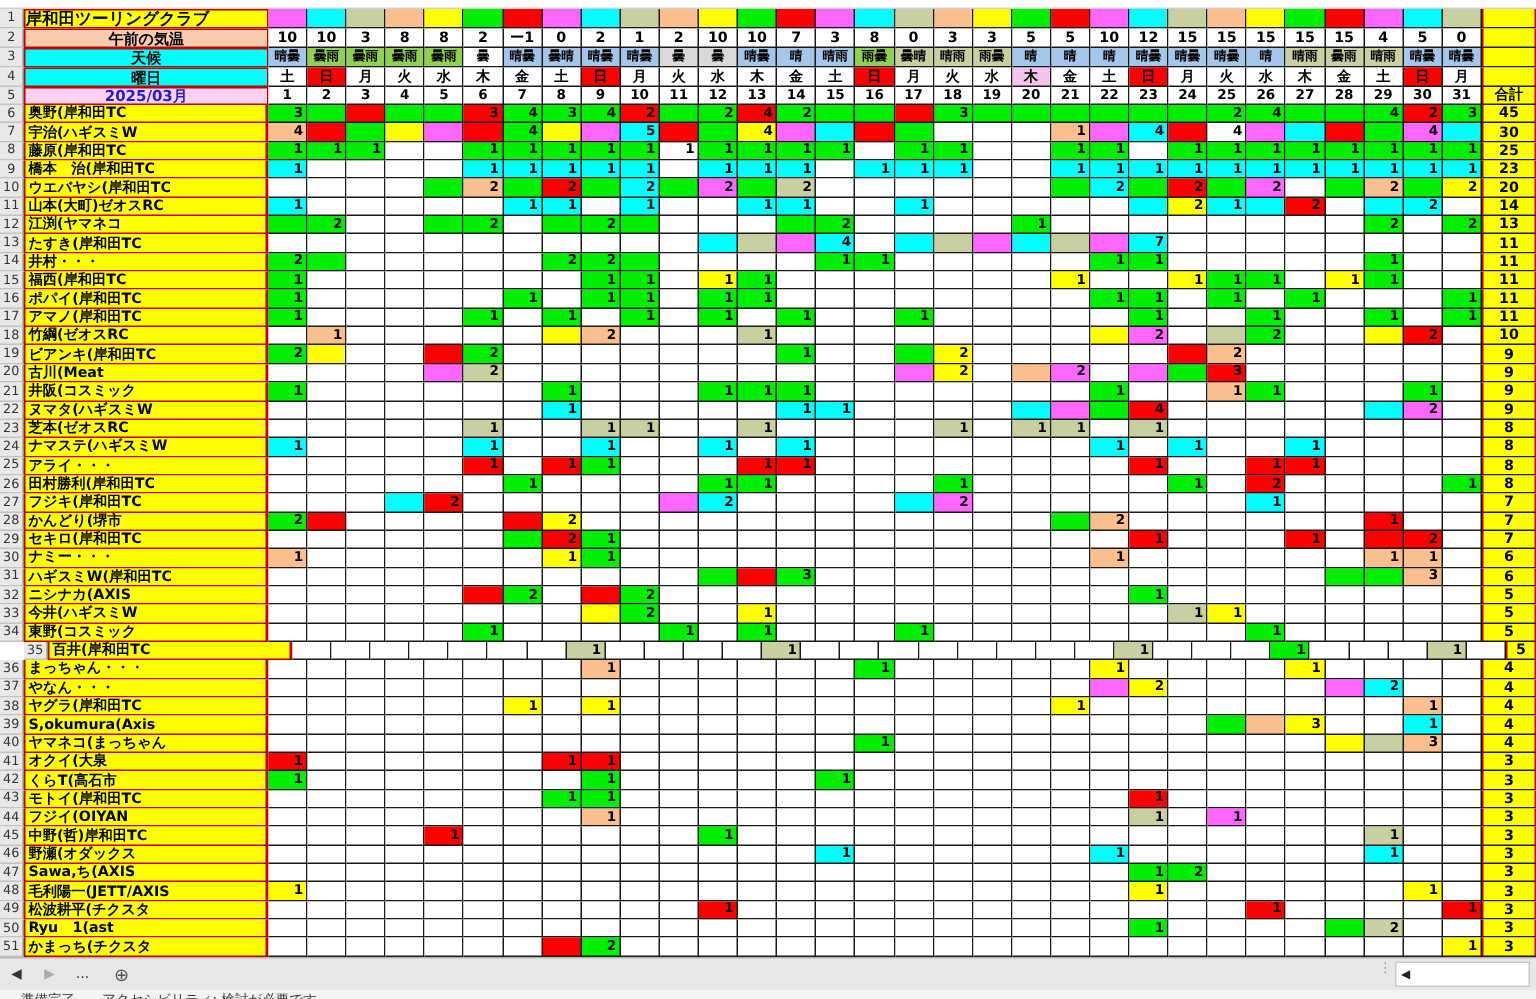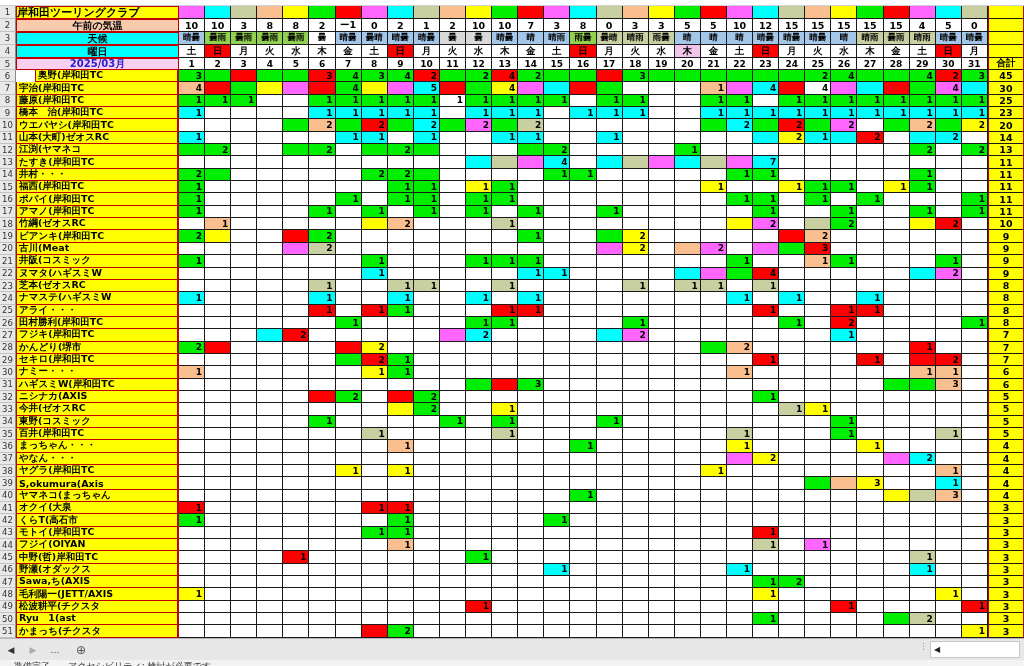--- a/index.html
+++ b/index.html
@@ -218,21 +218,21 @@
         <div class="c ct" style="background: rgb(255, 255, 255); font-size: 9px;">26</div>
         <div class="c ct" style="background: rgb(255, 255, 255); font-size: 9px;">27</div>
         <div class="c ct" style="background: rgb(255, 255, 255); font-size: 9px;">28</div>
         <div class="c ct" style="background: rgb(255, 255, 255); font-size: 9px;">29</div>
         <div class="c ct" style="background: rgb(255, 255, 255); font-size: 9px;">30</div>
         <div class="c ct" style="background: rgb(255, 255, 255); font-size: 9px;">31</div>
         <div class="c tt" style="background: rgb(255, 255, 0); font-size: 9.5px;">合計</div>
       </div>
       <div class="r" style="height: 12.348px;">
         <div class="c rn">6</div>
-        <div class="c nm" style="background: rgb(255, 255, 0); margin-left: 19px;">奥野(岸和田TC</div>
+        <div class="c nm" style="background: rgb(255, 255, 0);">奥野(岸和田TC</div>
         <div class="c dc" style="background: rgb(0, 238, 0);">3</div>
         <div class="c dc" style="background: rgb(0, 238, 0);"></div>
         <div class="c dc" style="background: rgb(255, 0, 0);"></div>
         <div class="c dc" style="background: rgb(0, 238, 0);"></div>
         <div class="c dc" style="background: rgb(0, 238, 0);"></div>
         <div class="c dc" style="background: rgb(255, 0, 0);">3</div>
         <div class="c dc" style="background: rgb(0, 238, 0);">4</div>
         <div class="c dc" style="background: rgb(0, 238, 0);">3</div>
         <div class="c dc" style="background: rgb(0, 238, 0);">4</div>
         <div class="c dc" style="background: rgb(255, 0, 0);">2</div>
@@ -254,21 +254,21 @@
         <div class="c dc" style="background: rgb(0, 238, 0);">4</div>
         <div class="c dc" style="background: rgb(0, 238, 0);"></div>
         <div class="c dc" style="background: rgb(0, 238, 0);"></div>
         <div class="c dc" style="background: rgb(0, 238, 0);">4</div>
         <div class="c dc" style="background: rgb(255, 0, 0);">2</div>
         <div class="c dc" style="background: rgb(0, 238, 0);">3</div>
         <div class="c tt" style="background: rgb(255, 255, 0);">45</div>
       </div>
       <div class="r" style="height: 12.348px;">
         <div class="c rn">7</div>
-        <div class="c nm" style="background: rgb(255, 255, 0);">宇治(岸和田TC</div>
+        <div class="c nm" style="background: rgb(255, 255, 0);">宇治(ハギスミW</div>
         <div class="c dc" style="background: rgb(250, 191, 143);">4</div>
         <div class="c dc" style="background: rgb(255, 0, 0);"></div>
         <div class="c dc" style="background: rgb(0, 238, 0);"></div>
         <div class="c dc" style="background: rgb(255, 255, 0);"></div>
         <div class="c dc" style="background: rgb(255, 102, 255);"></div>
         <div class="c dc" style="background: rgb(255, 0, 0);"></div>
         <div class="c dc" style="background: rgb(0, 238, 0);">4</div>
         <div class="c dc" style="background: rgb(255, 255, 0);"></div>
         <div class="c dc" style="background: rgb(255, 102, 255);"></div>
         <div class="c dc" style="background: rgb(0, 255, 255);">5</div>
@@ -1190,21 +1190,21 @@
         <div class="c dc" style="background: rgb(255, 255, 255);"></div>
         <div class="c dc" style="background: rgb(255, 255, 255);"></div>
         <div class="c dc" style="background: rgb(255, 255, 255);"></div>
         <div class="c dc" style="background: rgb(255, 255, 255);"></div>
         <div class="c dc" style="background: rgb(255, 255, 255);"></div>
         <div class="c dc" style="background: rgb(255, 255, 255);"></div>
         <div class="c tt" style="background: rgb(255, 255, 0);">5</div>
       </div>
       <div class="r" style="height: 12.348px;">
         <div class="c rn">33</div>
-        <div class="c nm" style="background: rgb(255, 255, 0);">今井(ゼオスRC</div>
+        <div class="c nm" style="background: rgb(255, 255, 0);">今井(ハギスミW</div>
         <div class="c dc" style="background: rgb(255, 255, 255);"></div>
         <div class="c dc" style="background: rgb(255, 255, 255);"></div>
         <div class="c dc" style="background: rgb(255, 255, 255);"></div>
         <div class="c dc" style="background: rgb(255, 255, 255);"></div>
         <div class="c dc" style="background: rgb(255, 255, 255);"></div>
         <div class="c dc" style="background: rgb(255, 255, 255);"></div>
         <div class="c dc" style="background: rgb(255, 255, 255);"></div>
         <div class="c dc" style="background: rgb(255, 255, 255);"></div>
         <div class="c dc" style="background: rgb(255, 255, 0);"></div>
         <div class="c dc" style="background: rgb(0, 238, 0);">2</div>
@@ -1260,21 +1260,21 @@
         <div class="c dc" style="background: rgb(255, 255, 255);"></div>
         <div class="c dc" style="background: rgb(255, 255, 255);"></div>
         <div class="c dc" style="background: rgb(0, 238, 0);">1</div>
         <div class="c dc" style="background: rgb(255, 255, 255);"></div>
         <div class="c dc" style="background: rgb(255, 255, 255);"></div>
         <div class="c dc" style="background: rgb(255, 255, 255);"></div>
         <div class="c dc" style="background: rgb(255, 255, 255);"></div>
         <div class="c dc" style="background: rgb(255, 255, 255);"></div>
         <div class="c tt" style="background: rgb(255, 255, 0);">5</div>
       </div>
-      <div class="r" style="height: 12.348px;">
+      <div class="r" style="height: 12.348px; margin-left: 16px;">
         <div class="c rn">35</div>
         <div class="c nm" style="background: rgb(255, 255, 0);">百井(岸和田TC</div>
         <div class="c dc" style="background: rgb(255, 255, 255);"></div>
         <div class="c dc" style="background: rgb(255, 255, 255);"></div>
         <div class="c dc" style="background: rgb(255, 255, 255);"></div>
         <div class="c dc" style="background: rgb(255, 255, 255);"></div>
         <div class="c dc" style="background: rgb(255, 255, 255);"></div>
         <div class="c dc" style="background: rgb(255, 255, 255);"></div>
         <div class="c dc" style="background: rgb(255, 255, 255);"></div>
         <div class="c dc" style="background: rgb(200, 207, 160);">1</div>

